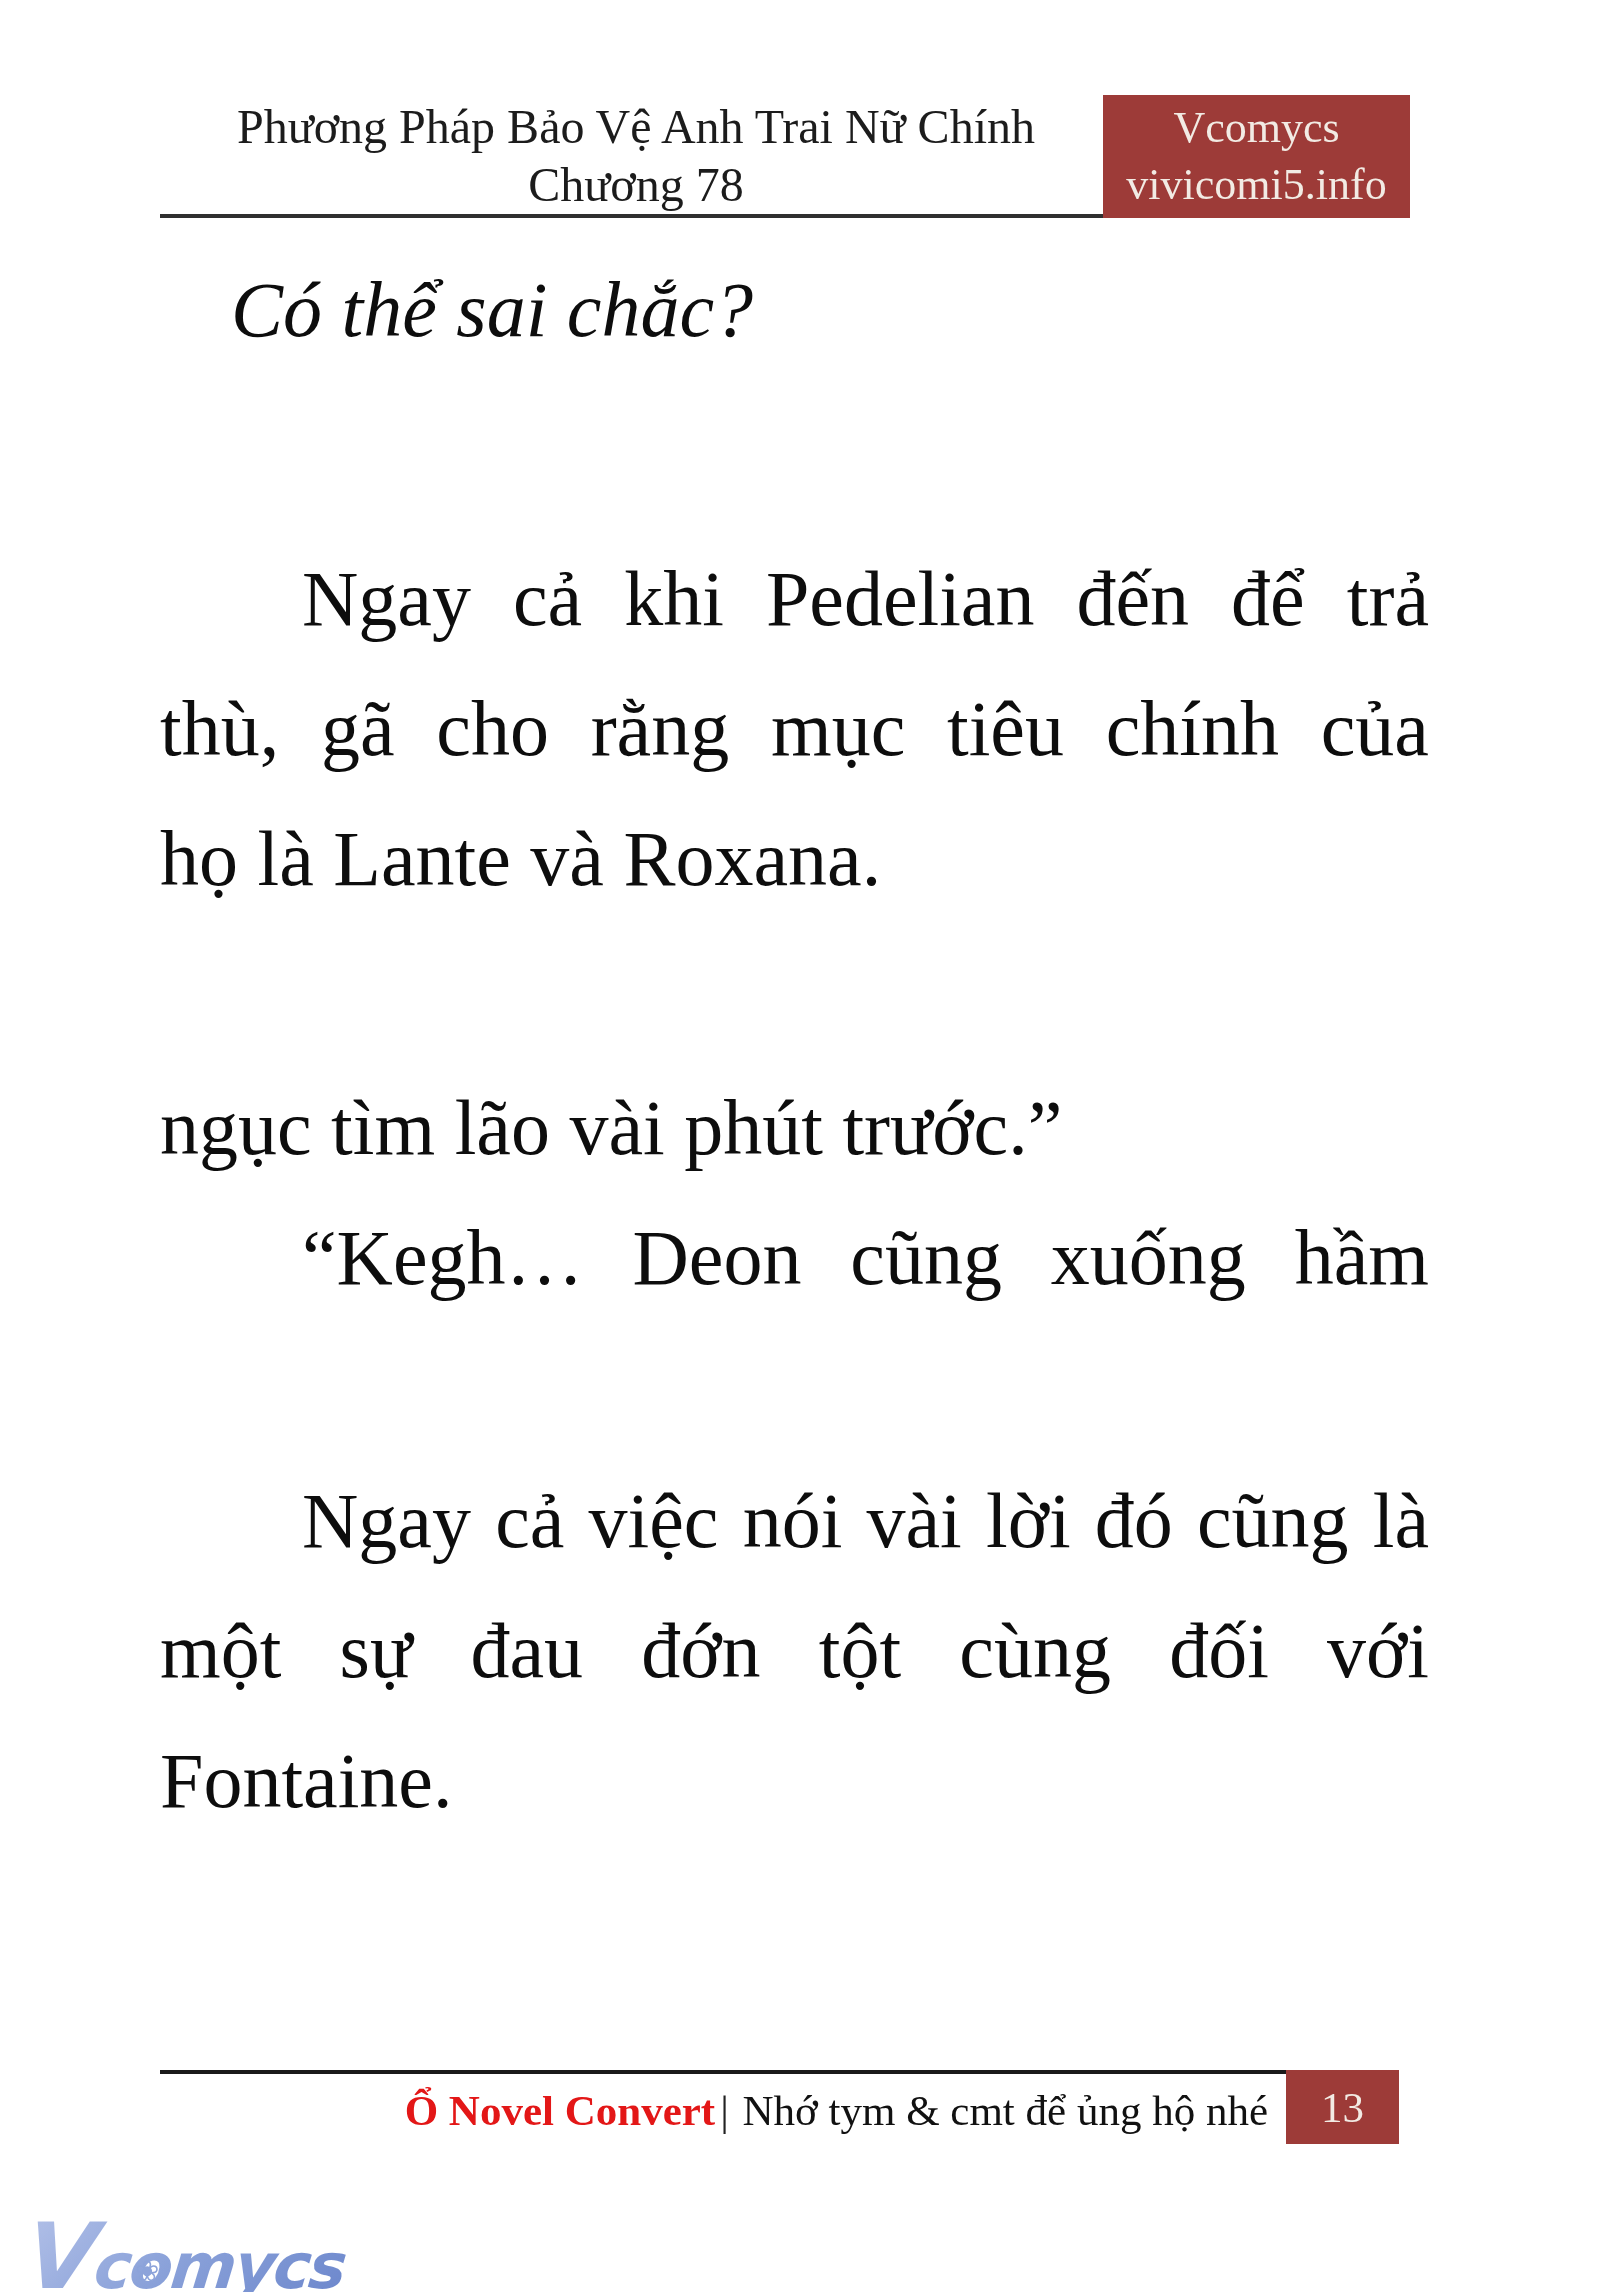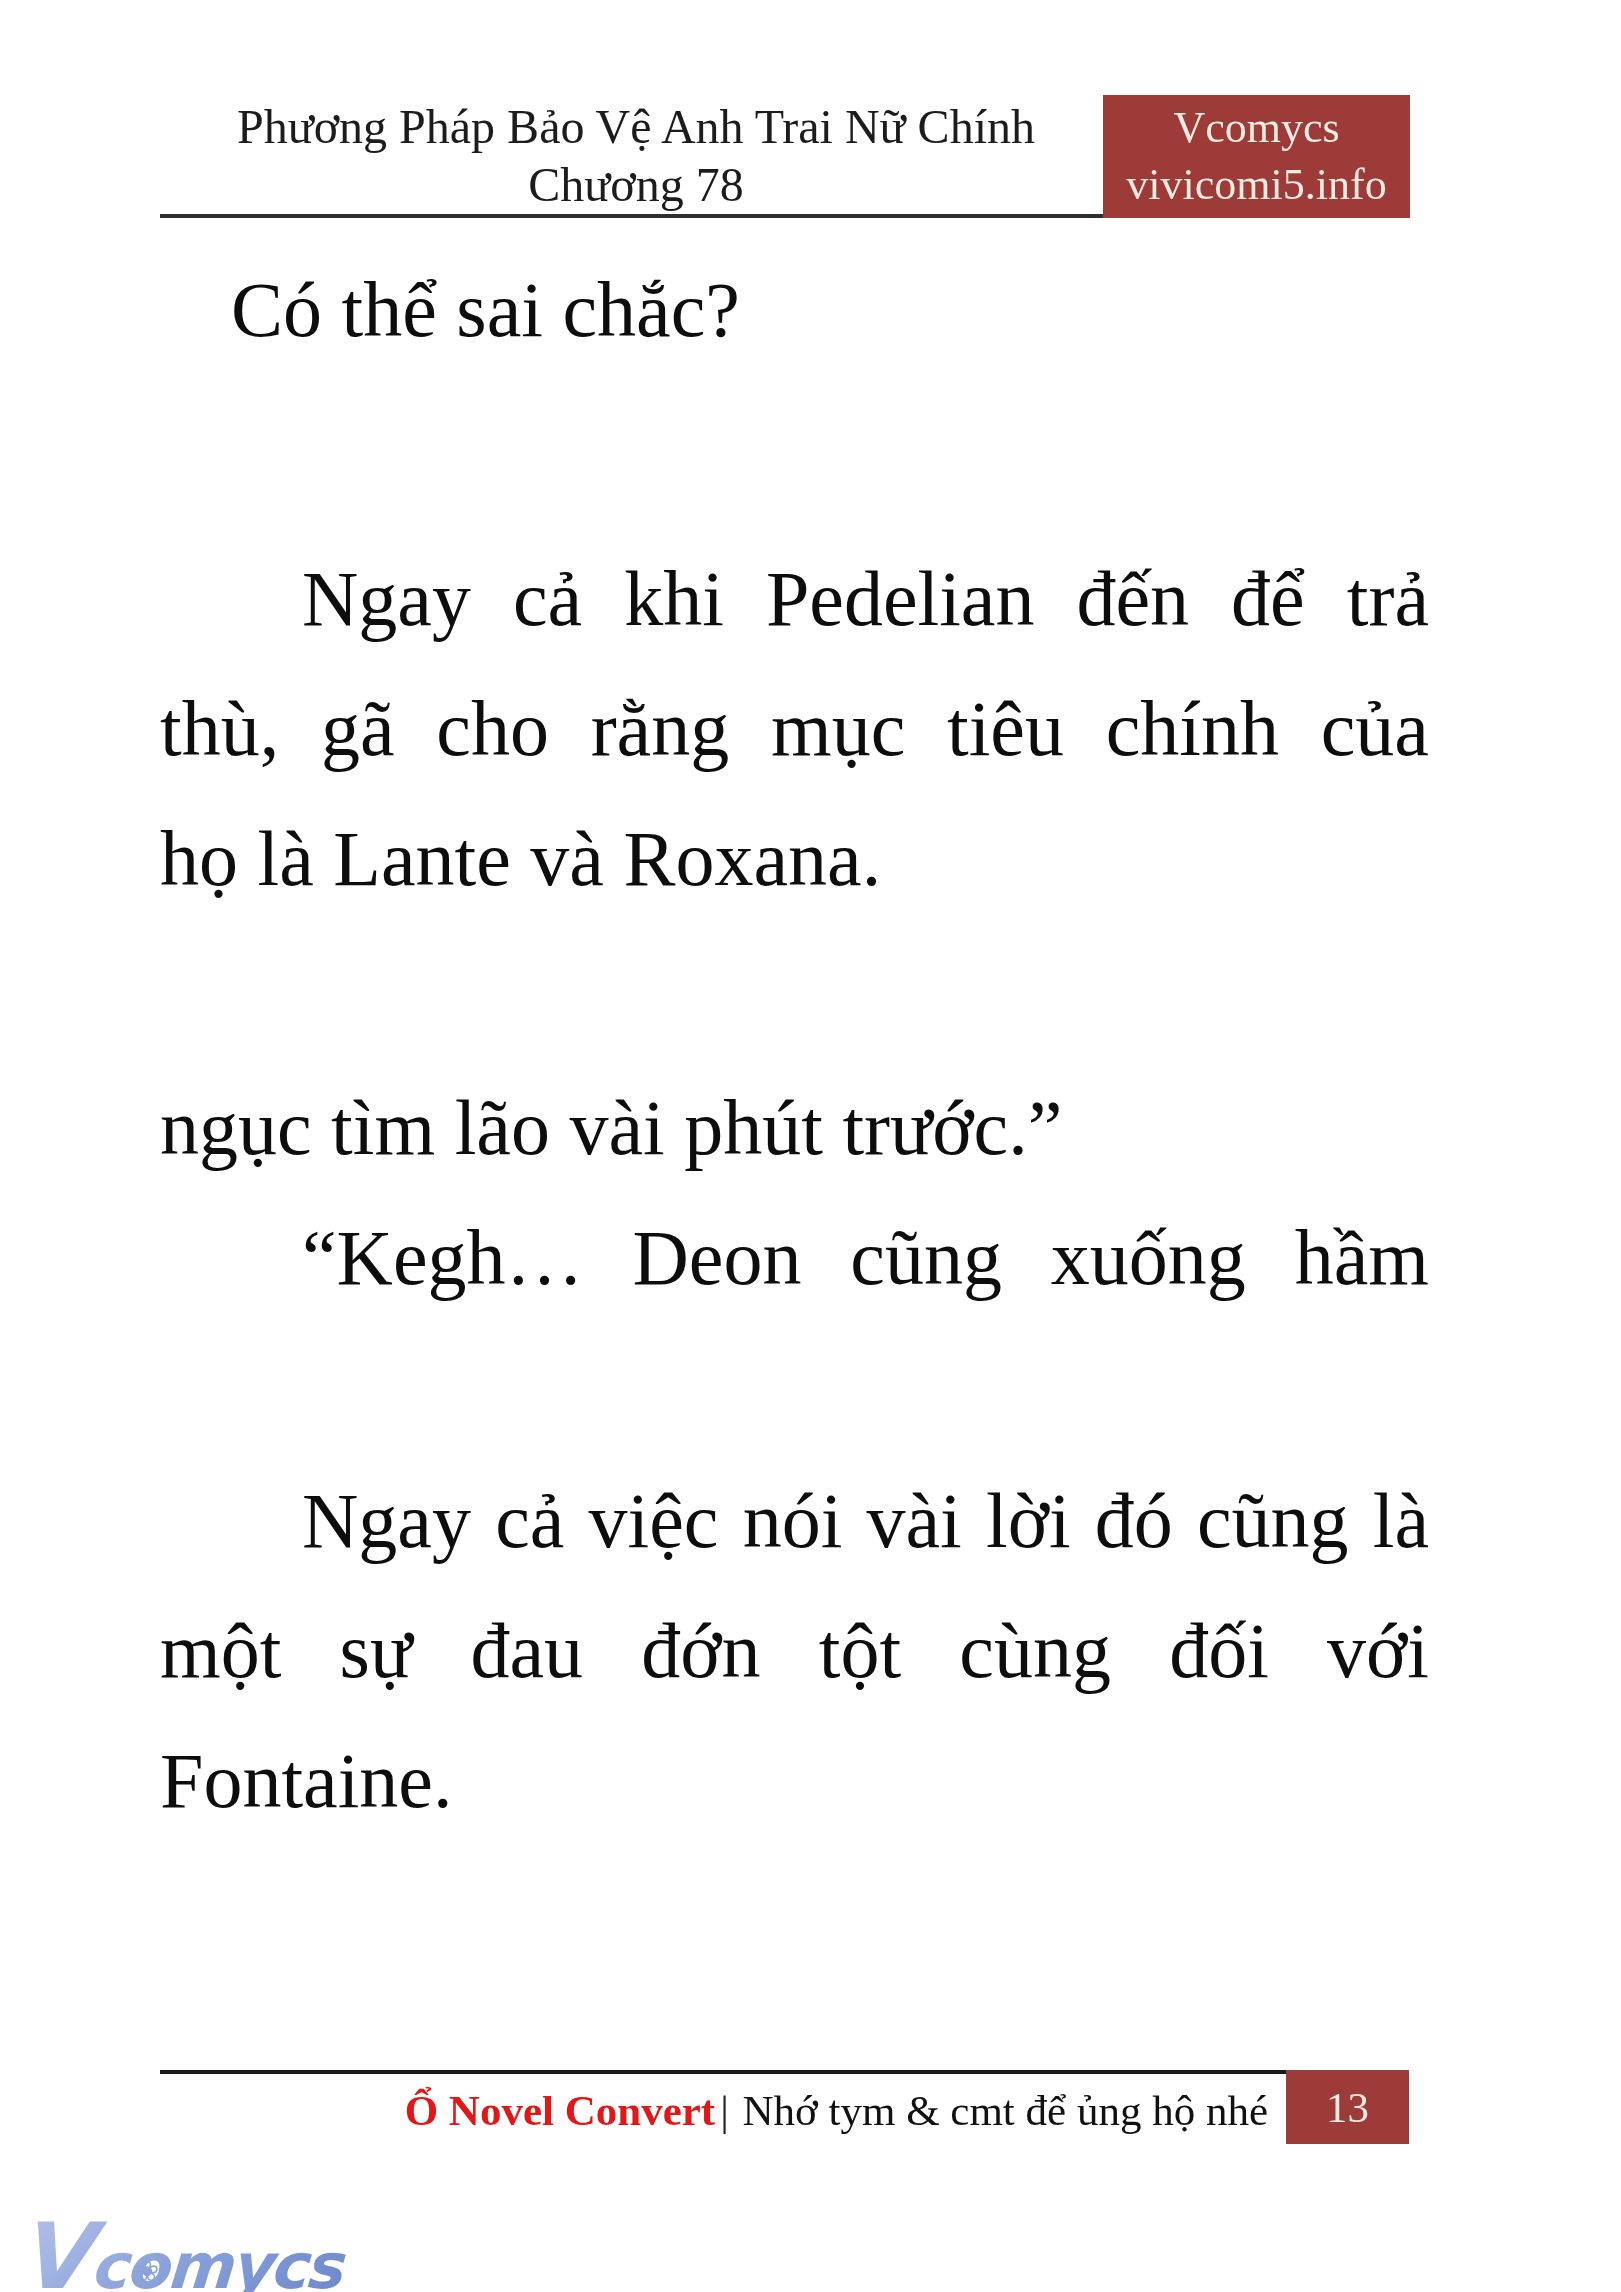--- a/index.html
+++ b/index.html
@@ -53,21 +53,21 @@
     display:block;
     height:130px;
     line-height:130px;
     white-space:normal;
   }
   .just{
     text-align:justify;
     text-align-last:justify;
   }
   .indent{text-indent:142px;}
-  .para-italic{}
+  .para-italic{font-style:italic;}
   .para-italic .line{text-indent:71px;}
 
   #para-0{top:245px;}
   #para-1{top:534px;}
   #para-2{top:1063px;}
   #para-3{top:1456px;}
 
   
   .footer-rule{
     position:absolute;
@@ -92,21 +92,21 @@
     margin-right:5px;
   }
   .footer-sep{
     font-weight:300;
     margin-right:13.7px;
     color:#222;
   }
   .page-box{
     position:absolute;
     left:1286px; top:2070px;
-    width:123px; height:74px;
+    width:113px; height:74px;
     background:#9d3b38;
     color:#f2ebe4;
     font-size:43px;
     display:flex;
     align-items:center;
     justify-content:center;
   }
 
   
   .watermark{

